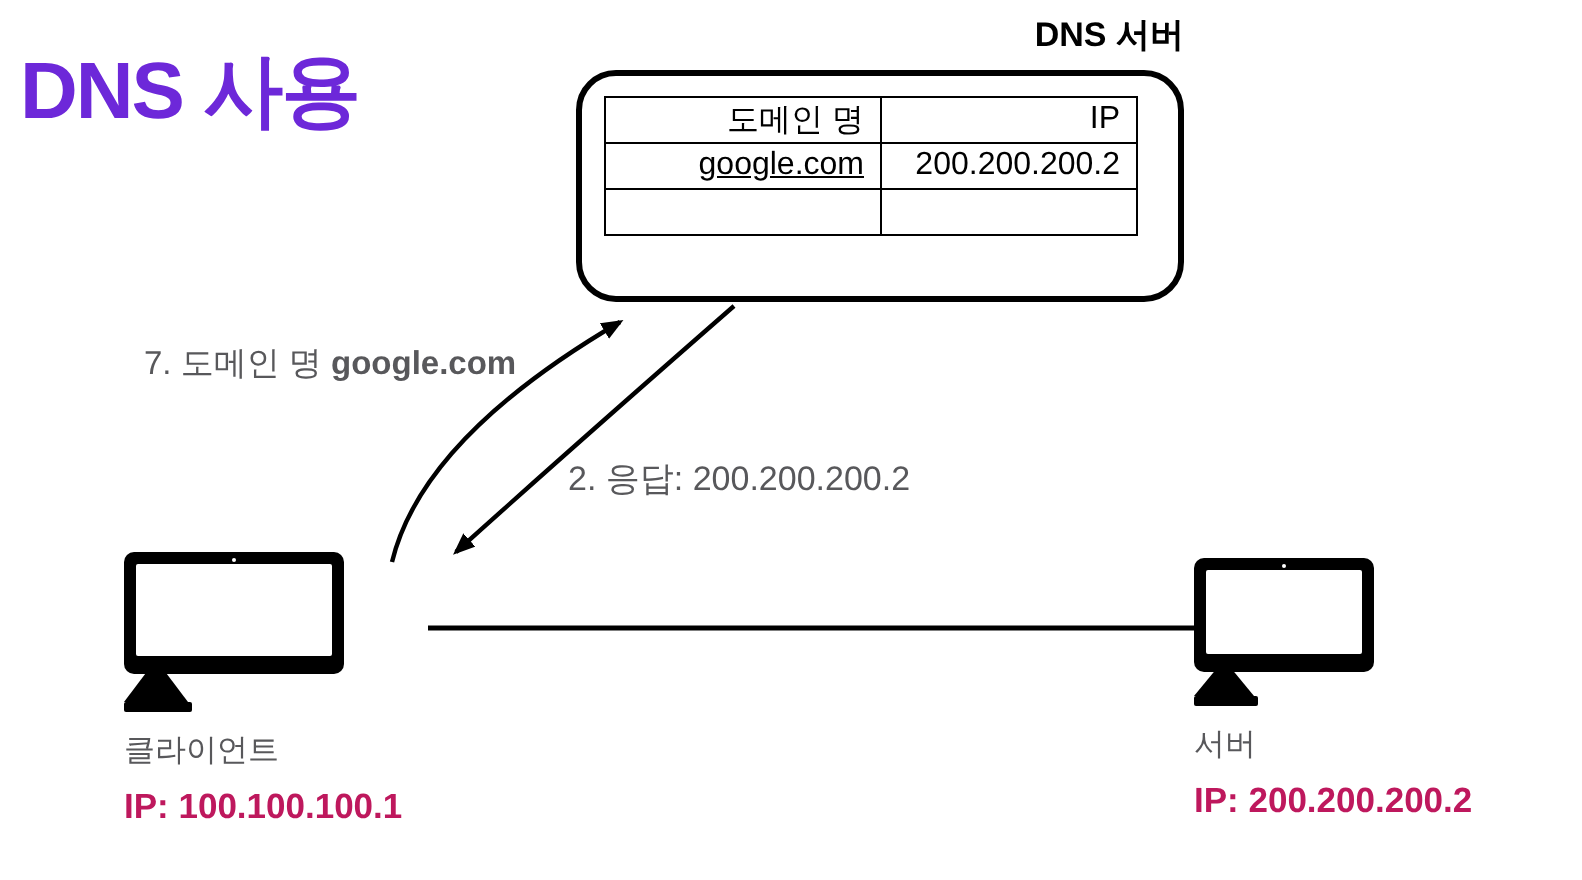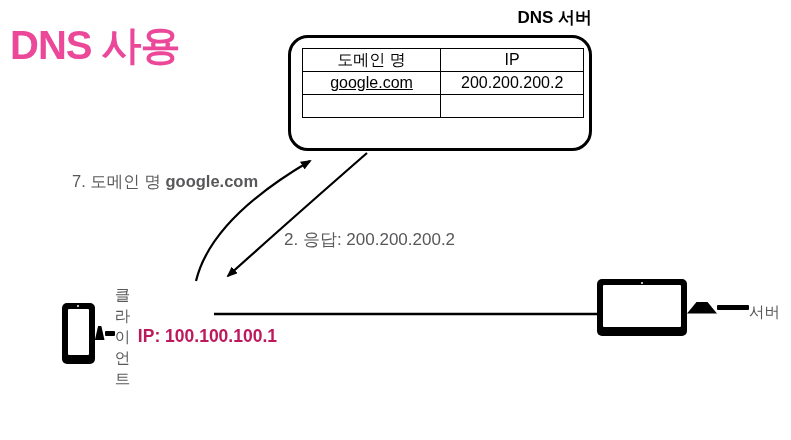--- a/index.html
+++ b/index.html
@@ -12,21 +12,21 @@
     font-family: "Liberation Sans", sans-serif;
   }
 
   
   .page-title {
     position: absolute;
     left: 10px; top: 18px;
     margin: 0;
     font-size: 40px;
     font-weight: bold;
-    color: #ec4899;
+    color: #6d28d9;
     letter-spacing: -1px;
   }
 
   
   .dns-caption {
     position: absolute;
     left: 288px; top: 6px;
     width: 304px;
     text-align: right;
     font-size: 17px;
@@ -46,22 +46,22 @@
     position: absolute;
     left: 11px; top: 10px;
     border-collapse: collapse;
     table-layout: fixed;
     font-size: 16px;
     color: #000000;
   }
   .dns-table td, .dns-table th {
     border: 1.5px solid #000000;
     height: 22px;
-    padding: 0 20px;
-    text-align: center;
+    padding: 0 8px;
+    text-align: right;
     vertical-align: middle;
     font-weight: normal;
     overflow: hidden;
     white-space: nowrap;
   }
   .col-domain { width: 138px; }
   .col-ip { width: 128px; }
   .domain-strong { font-weight: bold; text-decoration: underline; }
   .domain-plain  { text-decoration: underline; }
 
@@ -82,22 +82,22 @@
   }
   .step1 { left: 72px;  top: 171px; }
   .step2 { left: 284px; top: 228px; font-size: 17px; }
   .step3 { left: 406px; top: 331px; font-size: 17px; }
   .step1 b { font-weight: bold; }
 
   
   .host {
     position: absolute;
     display: flex;
-    flex-direction: row;
-    align-items: center;
+    flex-direction: column;
+    align-items: flex-start;
   }
   .host-client { left: 62px;  top: 276px; width: 215px; }
   .host-server { left: 597px; top: 279px; width: 210px; }
 
   .monitor { position: relative; background: #000000; border-radius: 5px; }
   .host-client .monitor { width: 110px; height: 61px; }
   .host-server .monitor { width: 90px;  height: 57px; }
   .screen {
     position: absolute;
     left: 6px; right: 6px; top: 6px; bottom: 9px;
@@ -195,15 +195,16 @@
   </div>
 
   <div class="host host-server">
     <div class="monitor">
       <span class="camera"></span>
       <span class="screen"></span>
     </div>
     <div class="stand"></div>
     <div class="base"></div>
     <div class="host-label">서버</div>
+    <div class="host-ip">IP: 200.200.200.2</div>
   </div>
 
 </div>
 
 </body></html>

